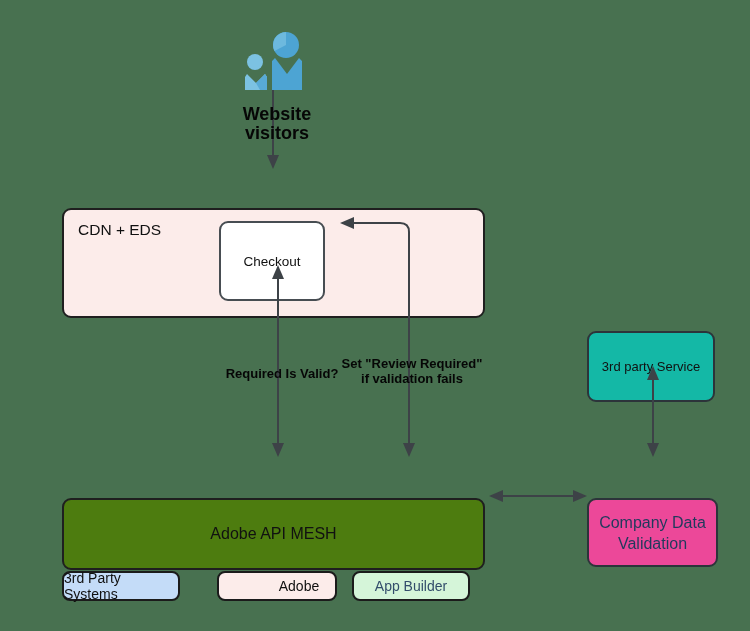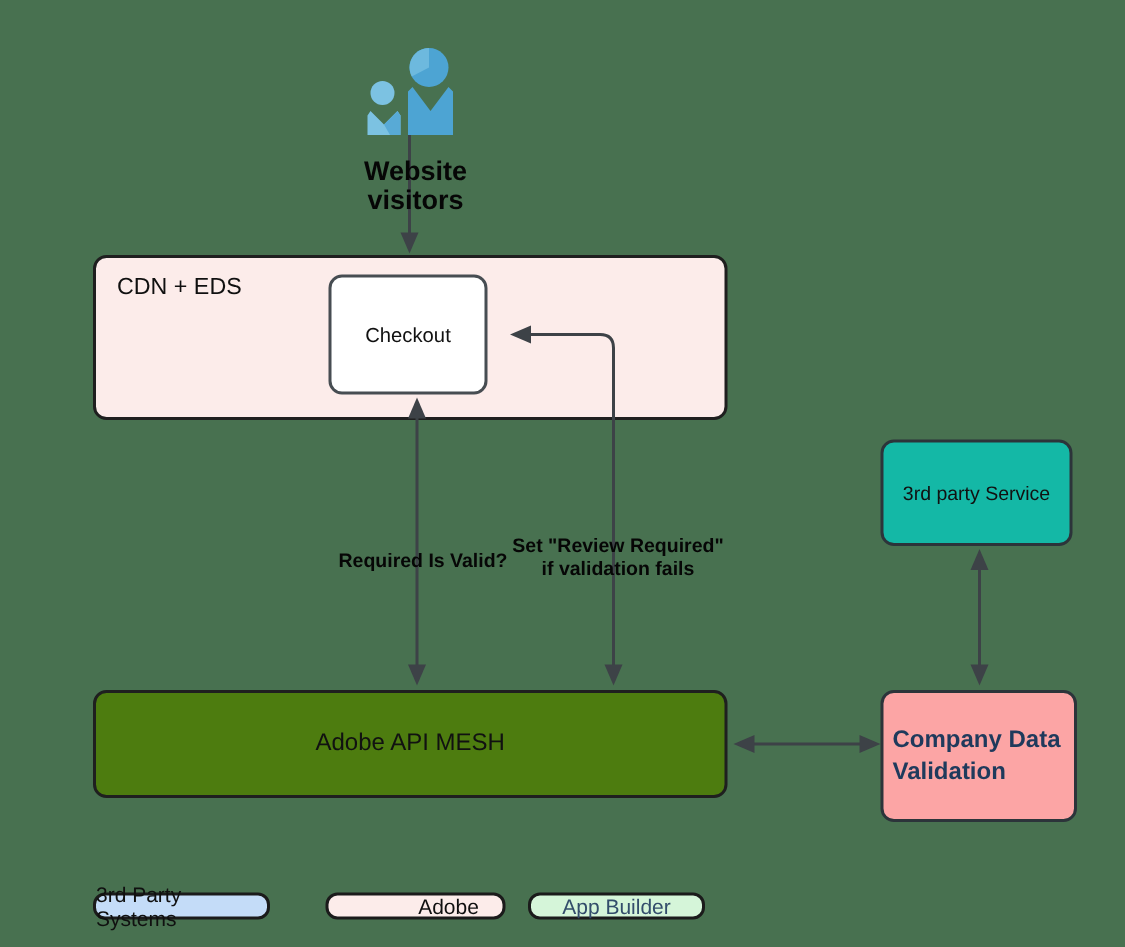--- a/index.html
+++ b/index.html
@@ -14,21 +14,23 @@
     background: #487150;
     overflow: hidden;
   }
   .node {
     position: absolute;
     box-sizing: border-box;
     border-radius: 9px;
     display: flex;
     align-items: center;
     justify-content: center;
+    text-align: center;
     color: #111;
+    margin-top: 38px;
   }
   .cdn-box {
     left: 62px; top: 170px; width: 423px; height: 110px;
     background: #fcecea;
     border: 2px solid #1f1f1f;
     align-items: flex-start;
     justify-content: flex-start;
   }
   .cdn-label {
     padding: 11px 0 0 14px;
@@ -48,41 +50,40 @@
     font-size: 16px;
   }
   .service-box {
     left: 587px; top: 293px; width: 128px; height: 71px;
     background: #14b8a6;
     border: 2px solid #2c343a;
     font-size: 13px;
     padding: 0 10px;
   }
   .cdv-box {
-    left: 587px; top: 460px; width: 131px; height: 88px;
-    background: #fca5a5;
+    left: 587px; top: 460px; width: 131px; height: 69px;
+    background: #ec4899;
     border: 2px solid #2c343a;
     font-size: 16px;
-    font-weight: 700;
+    font-weight: 400;
     color: #1f3a5c;
     line-height: 21px;
     padding: 0 6px;
   }
   .legend-box {
     position: absolute;
-    top: 571px; height: 18px;
+    top: 571px; height: 30px;
     box-sizing: border-box;
     border: 2px solid #1b1b1b;
     border-radius: 8px;
     display: flex;
     align-items: center;
     justify-content: center;
     font-size: 14px;
     color: #101010;
-    margin-top: 24px;
   }
   .legend-3rd  { left: 62px;  width: 118px; background: #c4dcf8; }
   .legend-adobe{ left: 217px; width: 120px; background: #fcecea; padding-left: 44px; }
   .legend-app  { left: 352px; width: 118px; background: #d5f5d9; color: #334d6b; }
   .overlay-svg {
     position: absolute;
     left: 0; top: 0;
     pointer-events: none;
   }
   .actor-icon {

